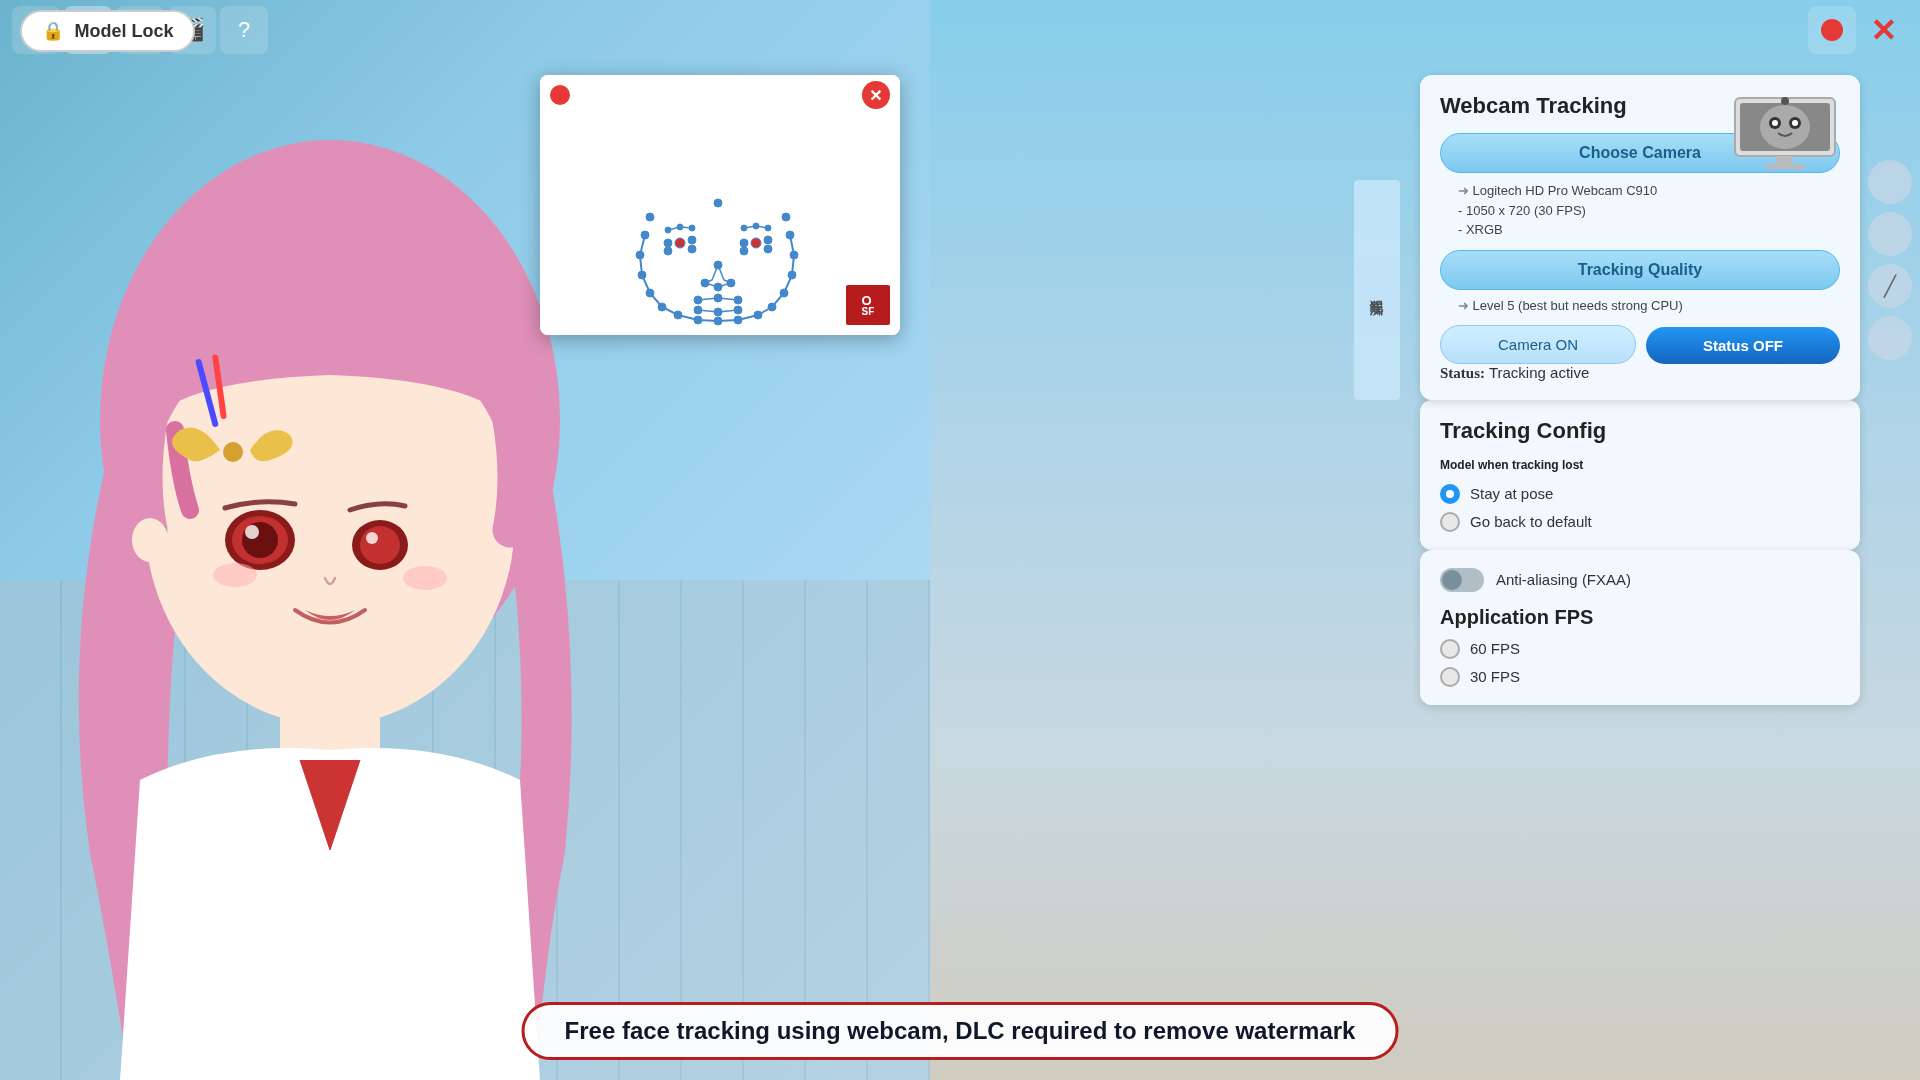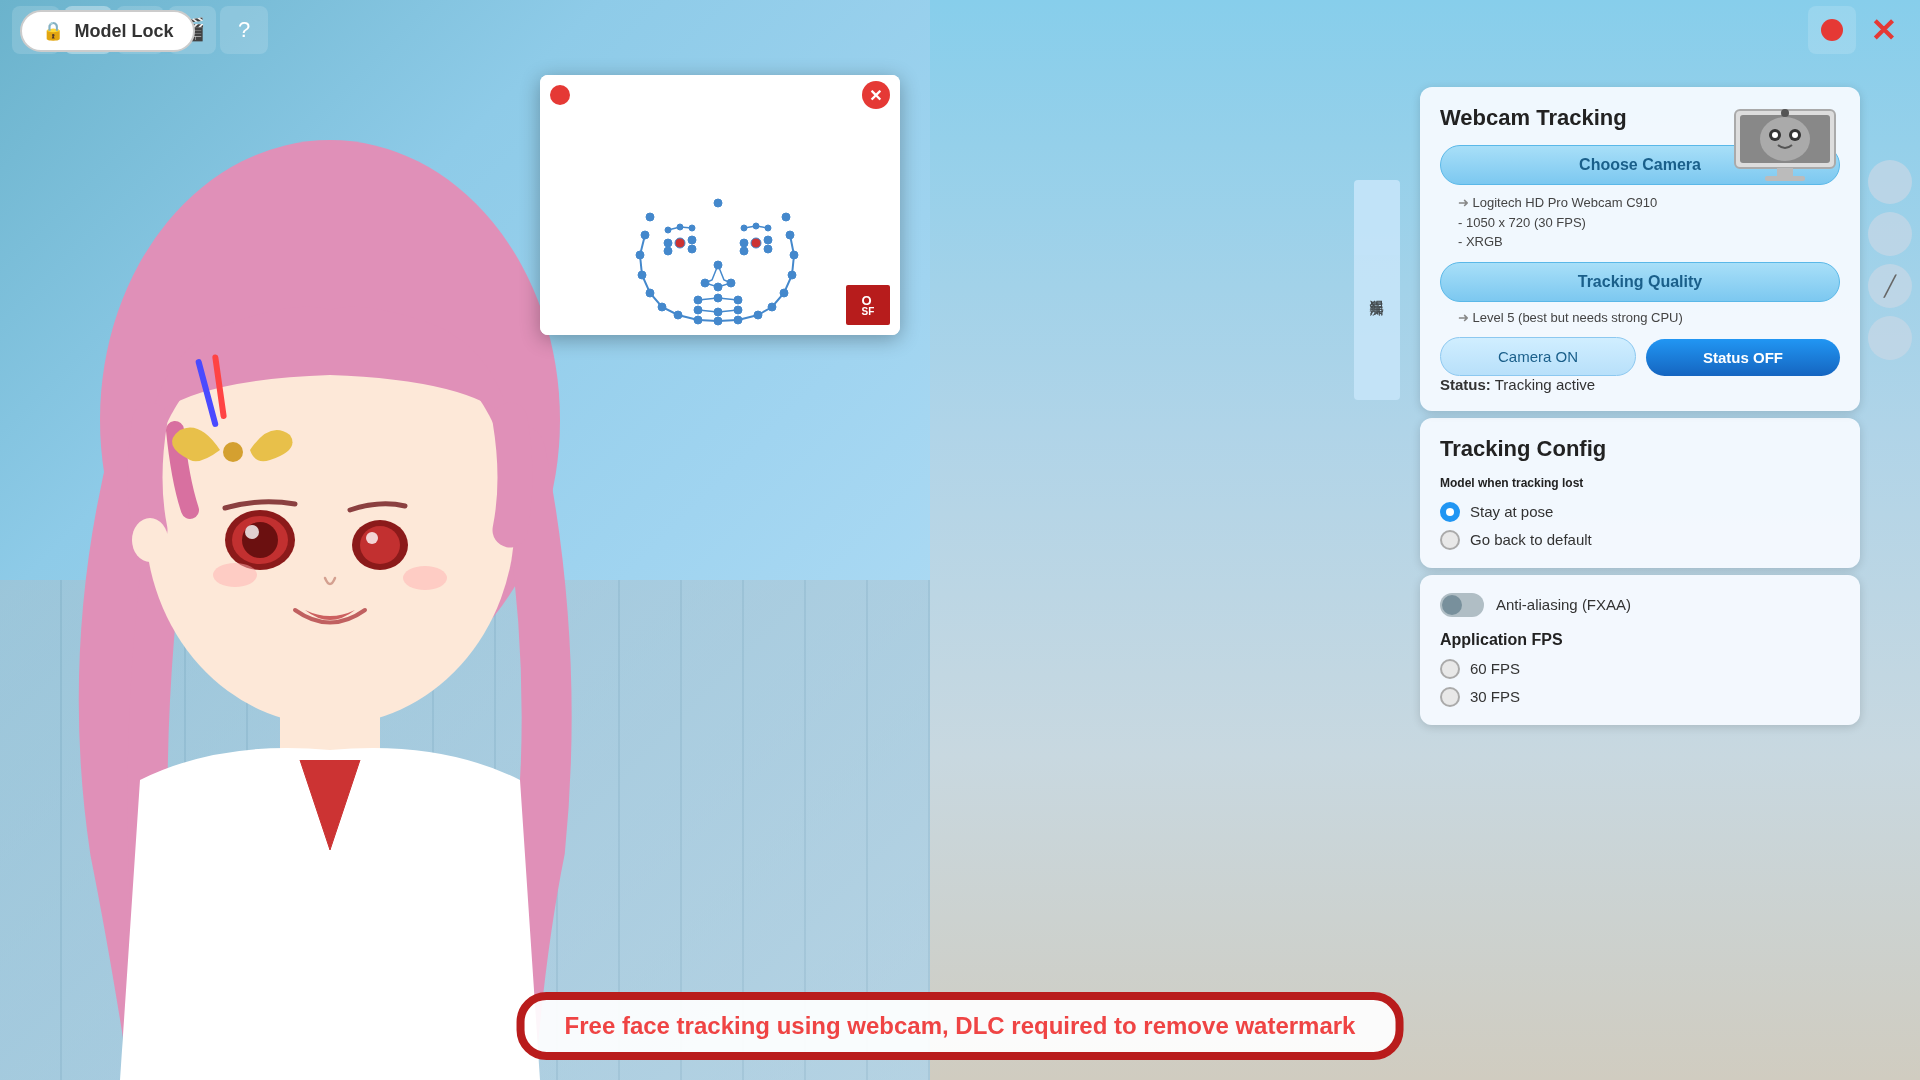--- a/index.html
+++ b/index.html
@@ -207,27 +207,27 @@
       justify-content: center;
       font-size: 13px;
       font-weight: bold;
       color: white;
       border: 2px solid #fff;
     }
 
     
     #right-panel {
       position: absolute;
-      top: 87px;
+      top: 75px;
       right: 60px;
       width: 440px;
       z-index: 150;
       display: flex;
       flex-direction: column;
-      gap: 7px;
+      gap: 0;
     }
 
     .panel-card {
       background: rgba(245, 250, 255, 0.95);
       border-radius: 12px;
       padding: 18px 20px;
       box-shadow: 0 2px 10px rgba(0,0,0,0.15);
     }
 
     .panel-title {
@@ -319,20 +319,21 @@
       cursor: pointer;
     }
 
     .status-line {
       font-size: 15px;
       color: #333;
     }
 
     .status-label {
       font-weight: 700;
+      font-family: Liberation Serif, serif;
     }
 
     
     .camera-preview-icon {
       position: absolute;
       top: 18px;
       right: 20px;
       width: 110px;
       height: 80px;
     }
@@ -416,21 +417,21 @@
       position: absolute;
       top: 2px;
       left: 2px;
       width: 20px;
       height: 20px;
       background: #78909c;
       border-radius: 50%;
     }
 
     .fps-label {
-      font-size: 16px;
+      font-size: 20px;
       font-weight: 600;
       color: #222;
       margin-bottom: 10px;
     }
 
     
     #side-circles {
       position: absolute;
       right: 8px;
       top: 160px;
@@ -454,26 +455,26 @@
       color: #666;
     }
 
     
     #bottom-banner {
       position: absolute;
       bottom: 20px;
       left: 50%;
       transform: translateX(-50%);
       background: rgba(255,255,255,0.92);
-      border: 8px solid #b91c1c;
+      border: 3px solid #b91c1c;
       border-radius: 30px;
       padding: 12px 40px;
       font-size: 24px;
       font-weight: 700;
-      color: #ef4444;
+      color: #0f172a;
       white-space: nowrap;
       z-index: 300;
     }
 
     
     #jp-banner {
       position: absolute;
       top: 180px;
       right: 520px;
       background: #c8e6fa;

